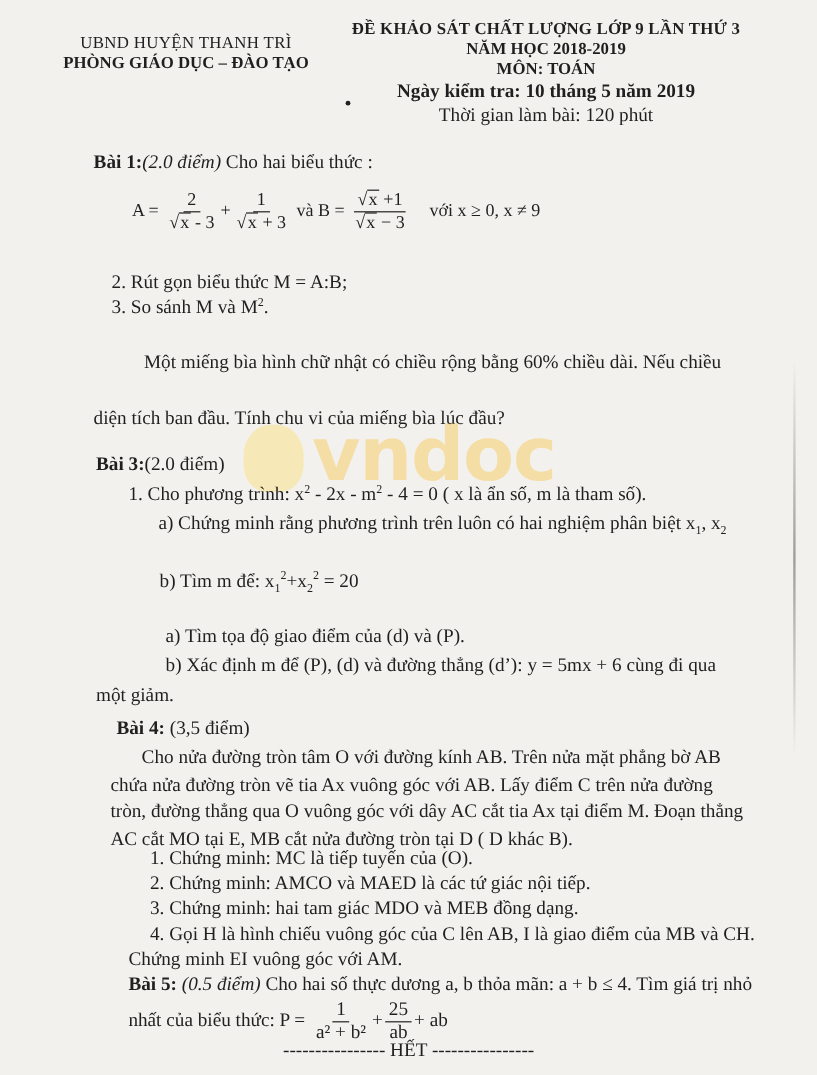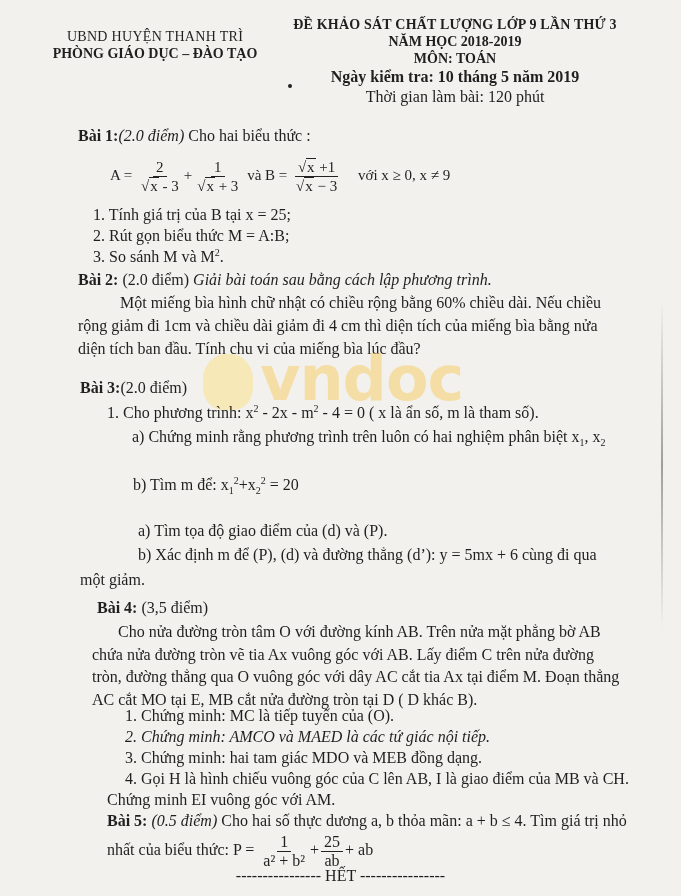--- a/index.html
+++ b/index.html
@@ -69,29 +69,24 @@
       <span class="den">√<span class="sqrt"><span class="rad">x</span></span><span> + 3</span></span>
     </span>
     <span> và B =</span>
     <span class="frac">
       <span class="num">√<span class="sqrt"><span class="rad">x</span></span><span> +1</span></span>
       <span class="den">√<span class="sqrt"><span class="rad">x</span></span><span> − 3</span></span>
     </span>
     <span style="margin-left:12px;">với x ≥ 0, x ≠ 9</span>
   </div>
 
-  <div class="abs txt" style="left:93px; top:205px;">1. Tính giá trị của B tại x = 25;</div>
   <div class="abs txt" style="left:93px; top:226px;">2. Rút gọn biểu thức M = A:B;</div>
   <div class="abs txt" style="left:93px; top:247px;"><span>3. So sánh M và M</span><sup>2</sup><span>.</span></div>
 
-  <div class="abs txt" style="left:78px; top:270px;">
-    <b>Bài 2:</b><span> (2.0 điểm) </span><i>Giải bài toán sau bằng cách lập phương trình.</i>
-  </div>
   <div class="abs txt" style="left:120px; top:293px;">Một miếng bìa hình chữ nhật có chiều rộng bằng 60% chiều dài. Nếu chiều</div>
-  <div class="abs txt" style="left:78px; top:316px;">rộng giảm đi 1cm và chiều dài giảm đi 4 cm thì diện tích của miếng bìa bằng nửa</div>
   <div class="abs txt" style="left:78px; top:339px;">diện tích ban đầu. Tính chu vi của miếng bìa lúc đầu?</div>
 
   <div class="abs watermark">
     <div class="wm-logo"></div>
     <div class="wm-text">vndoc</div>
   </div>
 
   <div class="abs txt" style="left:80px; top:378px;">
     <b>Bài 3:</b><span>(2.0 điểm)</span>
   </div>
@@ -109,21 +104,21 @@
   <div class="abs txt" style="left:80px; top:570px;">một giảm.</div>
 
   <div class="abs txt" style="left:97px; top:598px;">
     <b>Bài 4:</b><span> (3,5 điểm)</span>
   </div>
   <div class="abs txt" style="left:92px; top:645px;">chứa nửa đường tròn vẽ tia Ax vuông góc với AB. Lấy điểm C trên nửa đường</div>
   <div class="abs txt" style="left:118px; top:622px;">Cho nửa đường tròn tâm O với đường kính AB. Trên nửa mặt phẳng bờ AB</div>
   <div class="abs txt" style="left:92px; top:667px;">tròn, đường thẳng qua O vuông góc với dây AC cắt tia Ax tại điểm M. Đoạn thẳng</div>
   <div class="abs txt" style="left:92px; top:690px;">AC cắt MO tại E, MB cắt nửa đường tròn tại D ( D khác B).</div>
   <div class="abs txt" style="left:125px; top:706px;">1. Chứng minh:  MC là tiếp tuyến của (O).</div>
-  <div class="abs txt" style="left:125px; top:727px;font-style:italic;">2. Chứng minh: AMCO và MAED là các tứ giác nội tiếp.</div>
+  <div class="abs txt" style="left:125px; top:727px;">2. Chứng minh: AMCO và MAED là các tứ giác nội tiếp.</div>
   <div class="abs txt" style="left:125px; top:748px;">3. Chứng minh: hai tam giác MDO và MEB đồng dạng.</div>
   <div class="abs txt" style="left:125px; top:769px;">4. Gọi H là hình chiếu vuông góc của C lên AB, I là giao điểm của MB và CH.</div>
   <div class="abs txt" style="left:107px; top:790px;">Chứng minh EI vuông góc với AM.</div>
 
   <div class="abs txt" style="left:107px; top:811px;">
     <b>Bài 5:</b> <i>(0.5 điểm)</i><span> Cho hai số thực dương a, b thỏa mãn: a + b ≤ 4. Tìm giá trị nhỏ</span>
   </div>
   <div class="abs txt" style="left:107px; top:833px;">
     <span>nhất của biểu thức: P =</span>
     <span class="frac">

